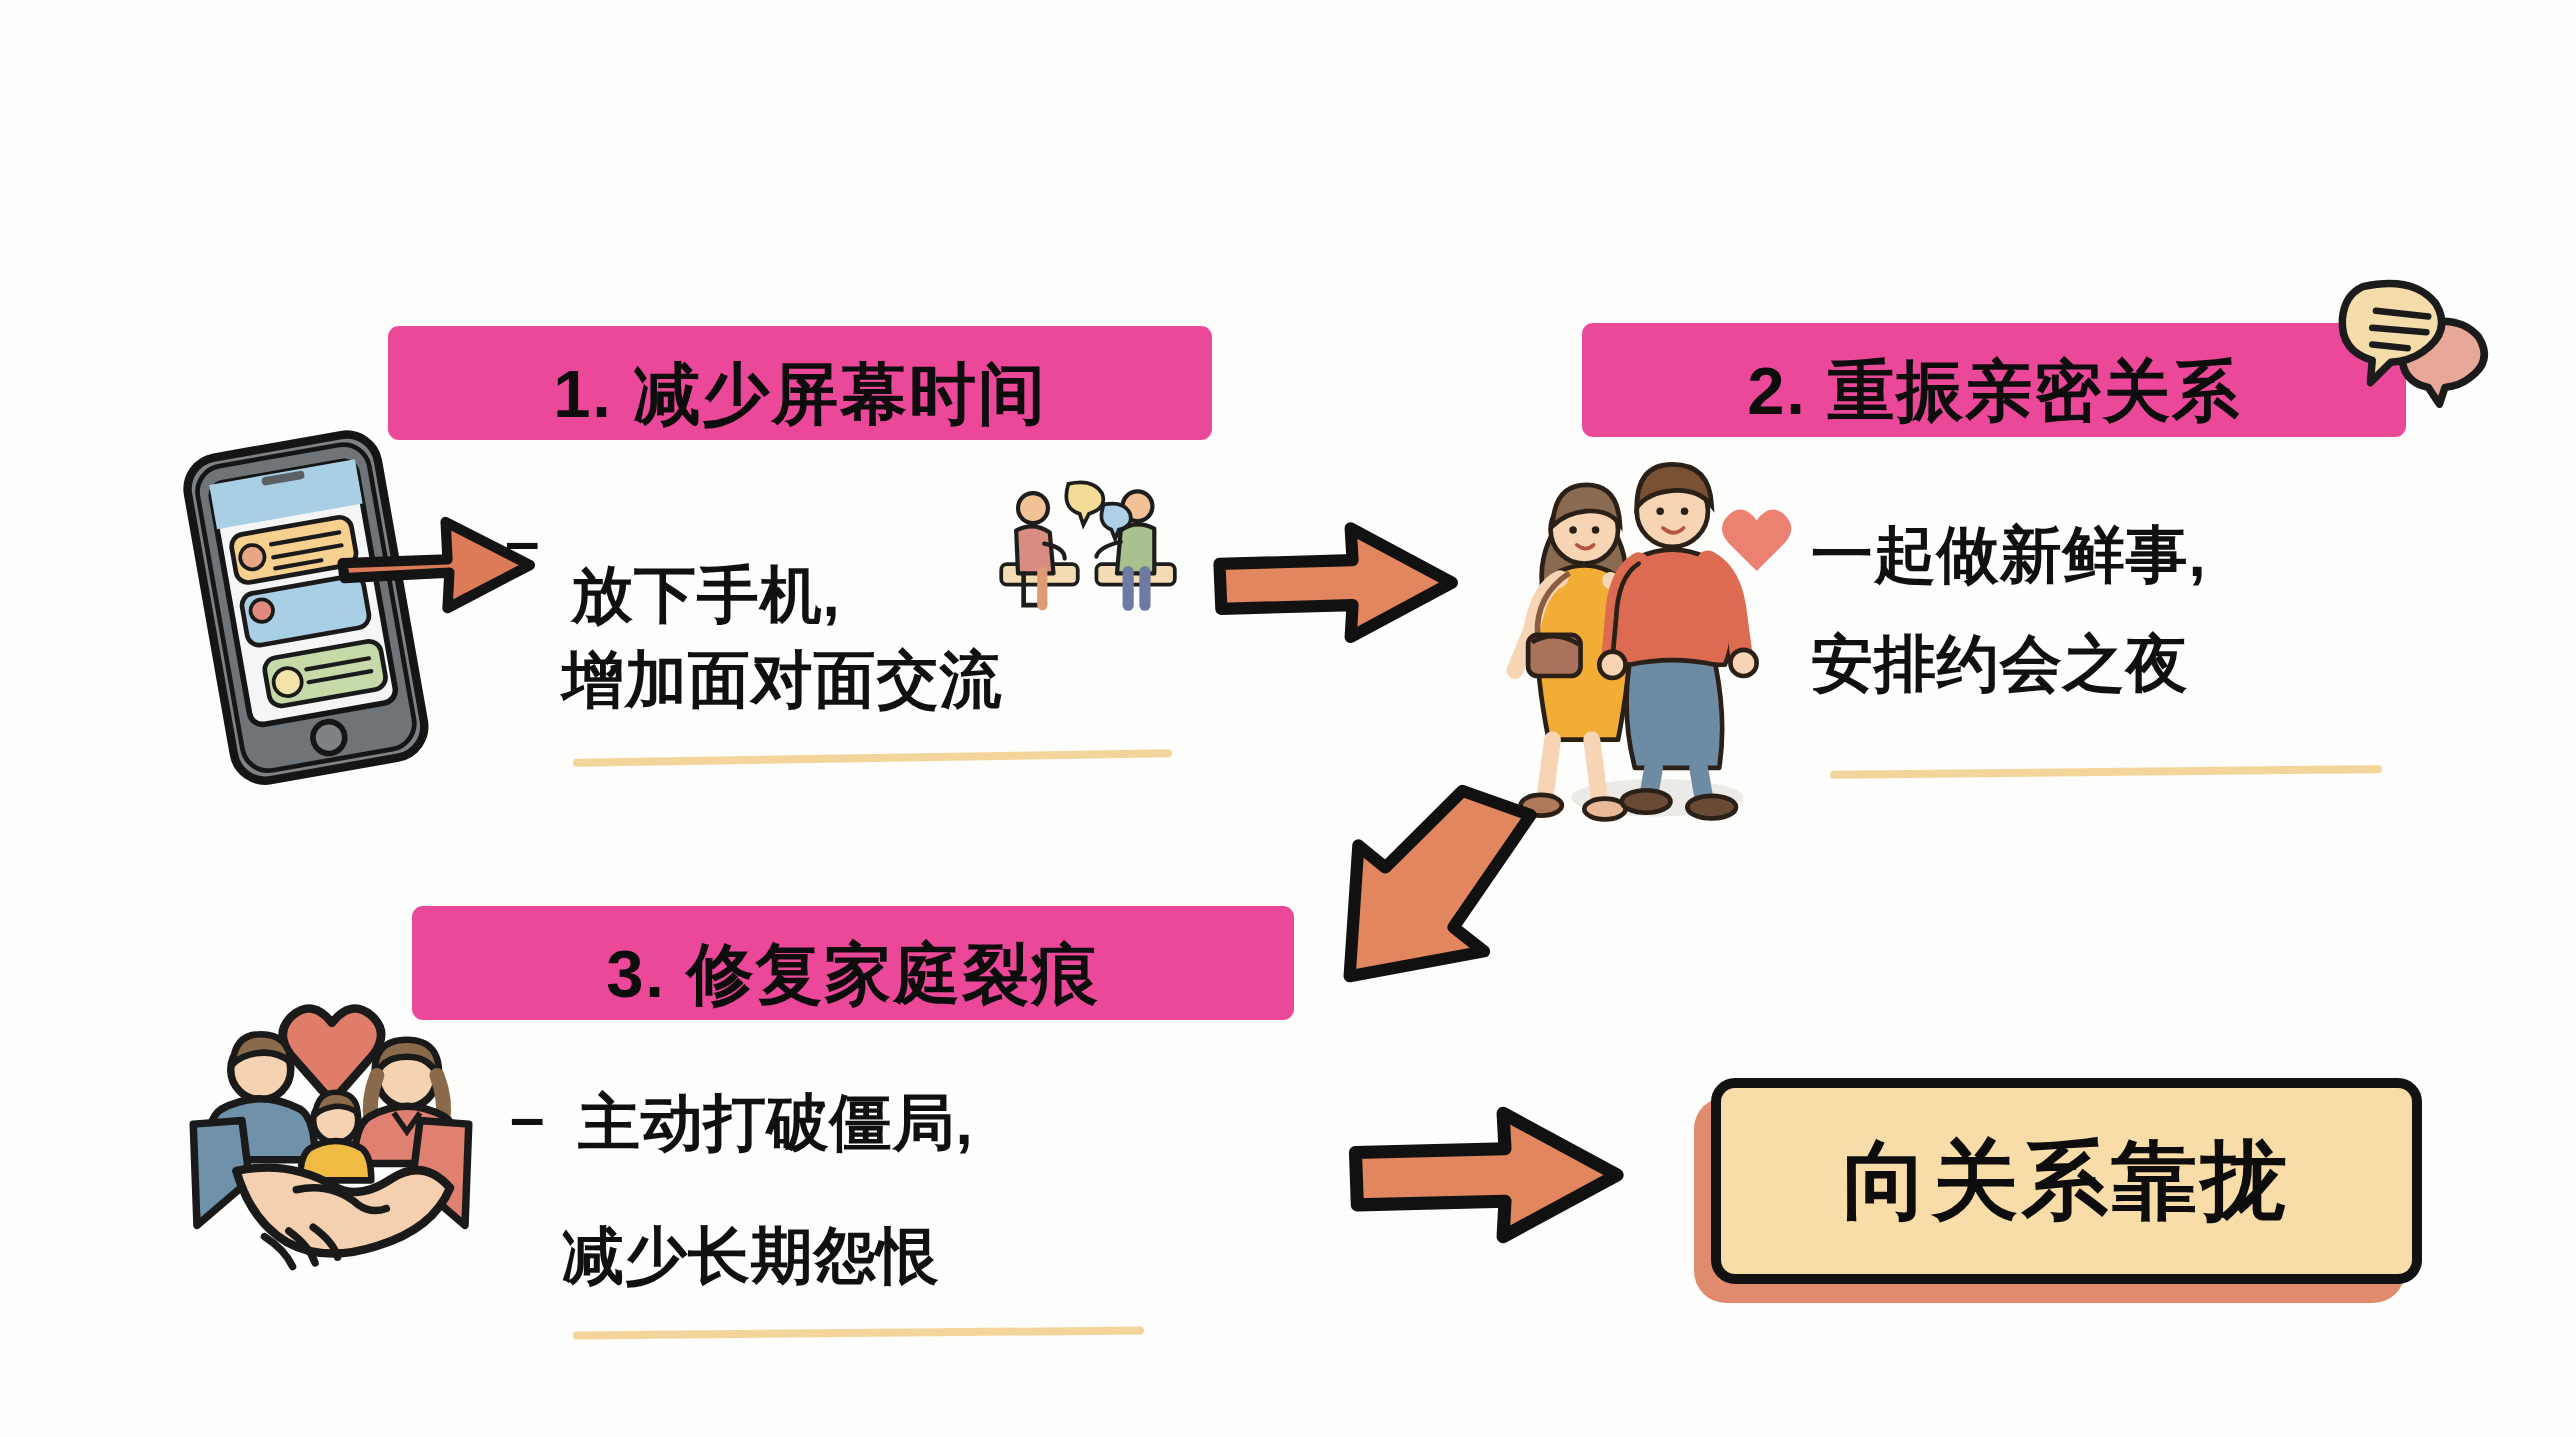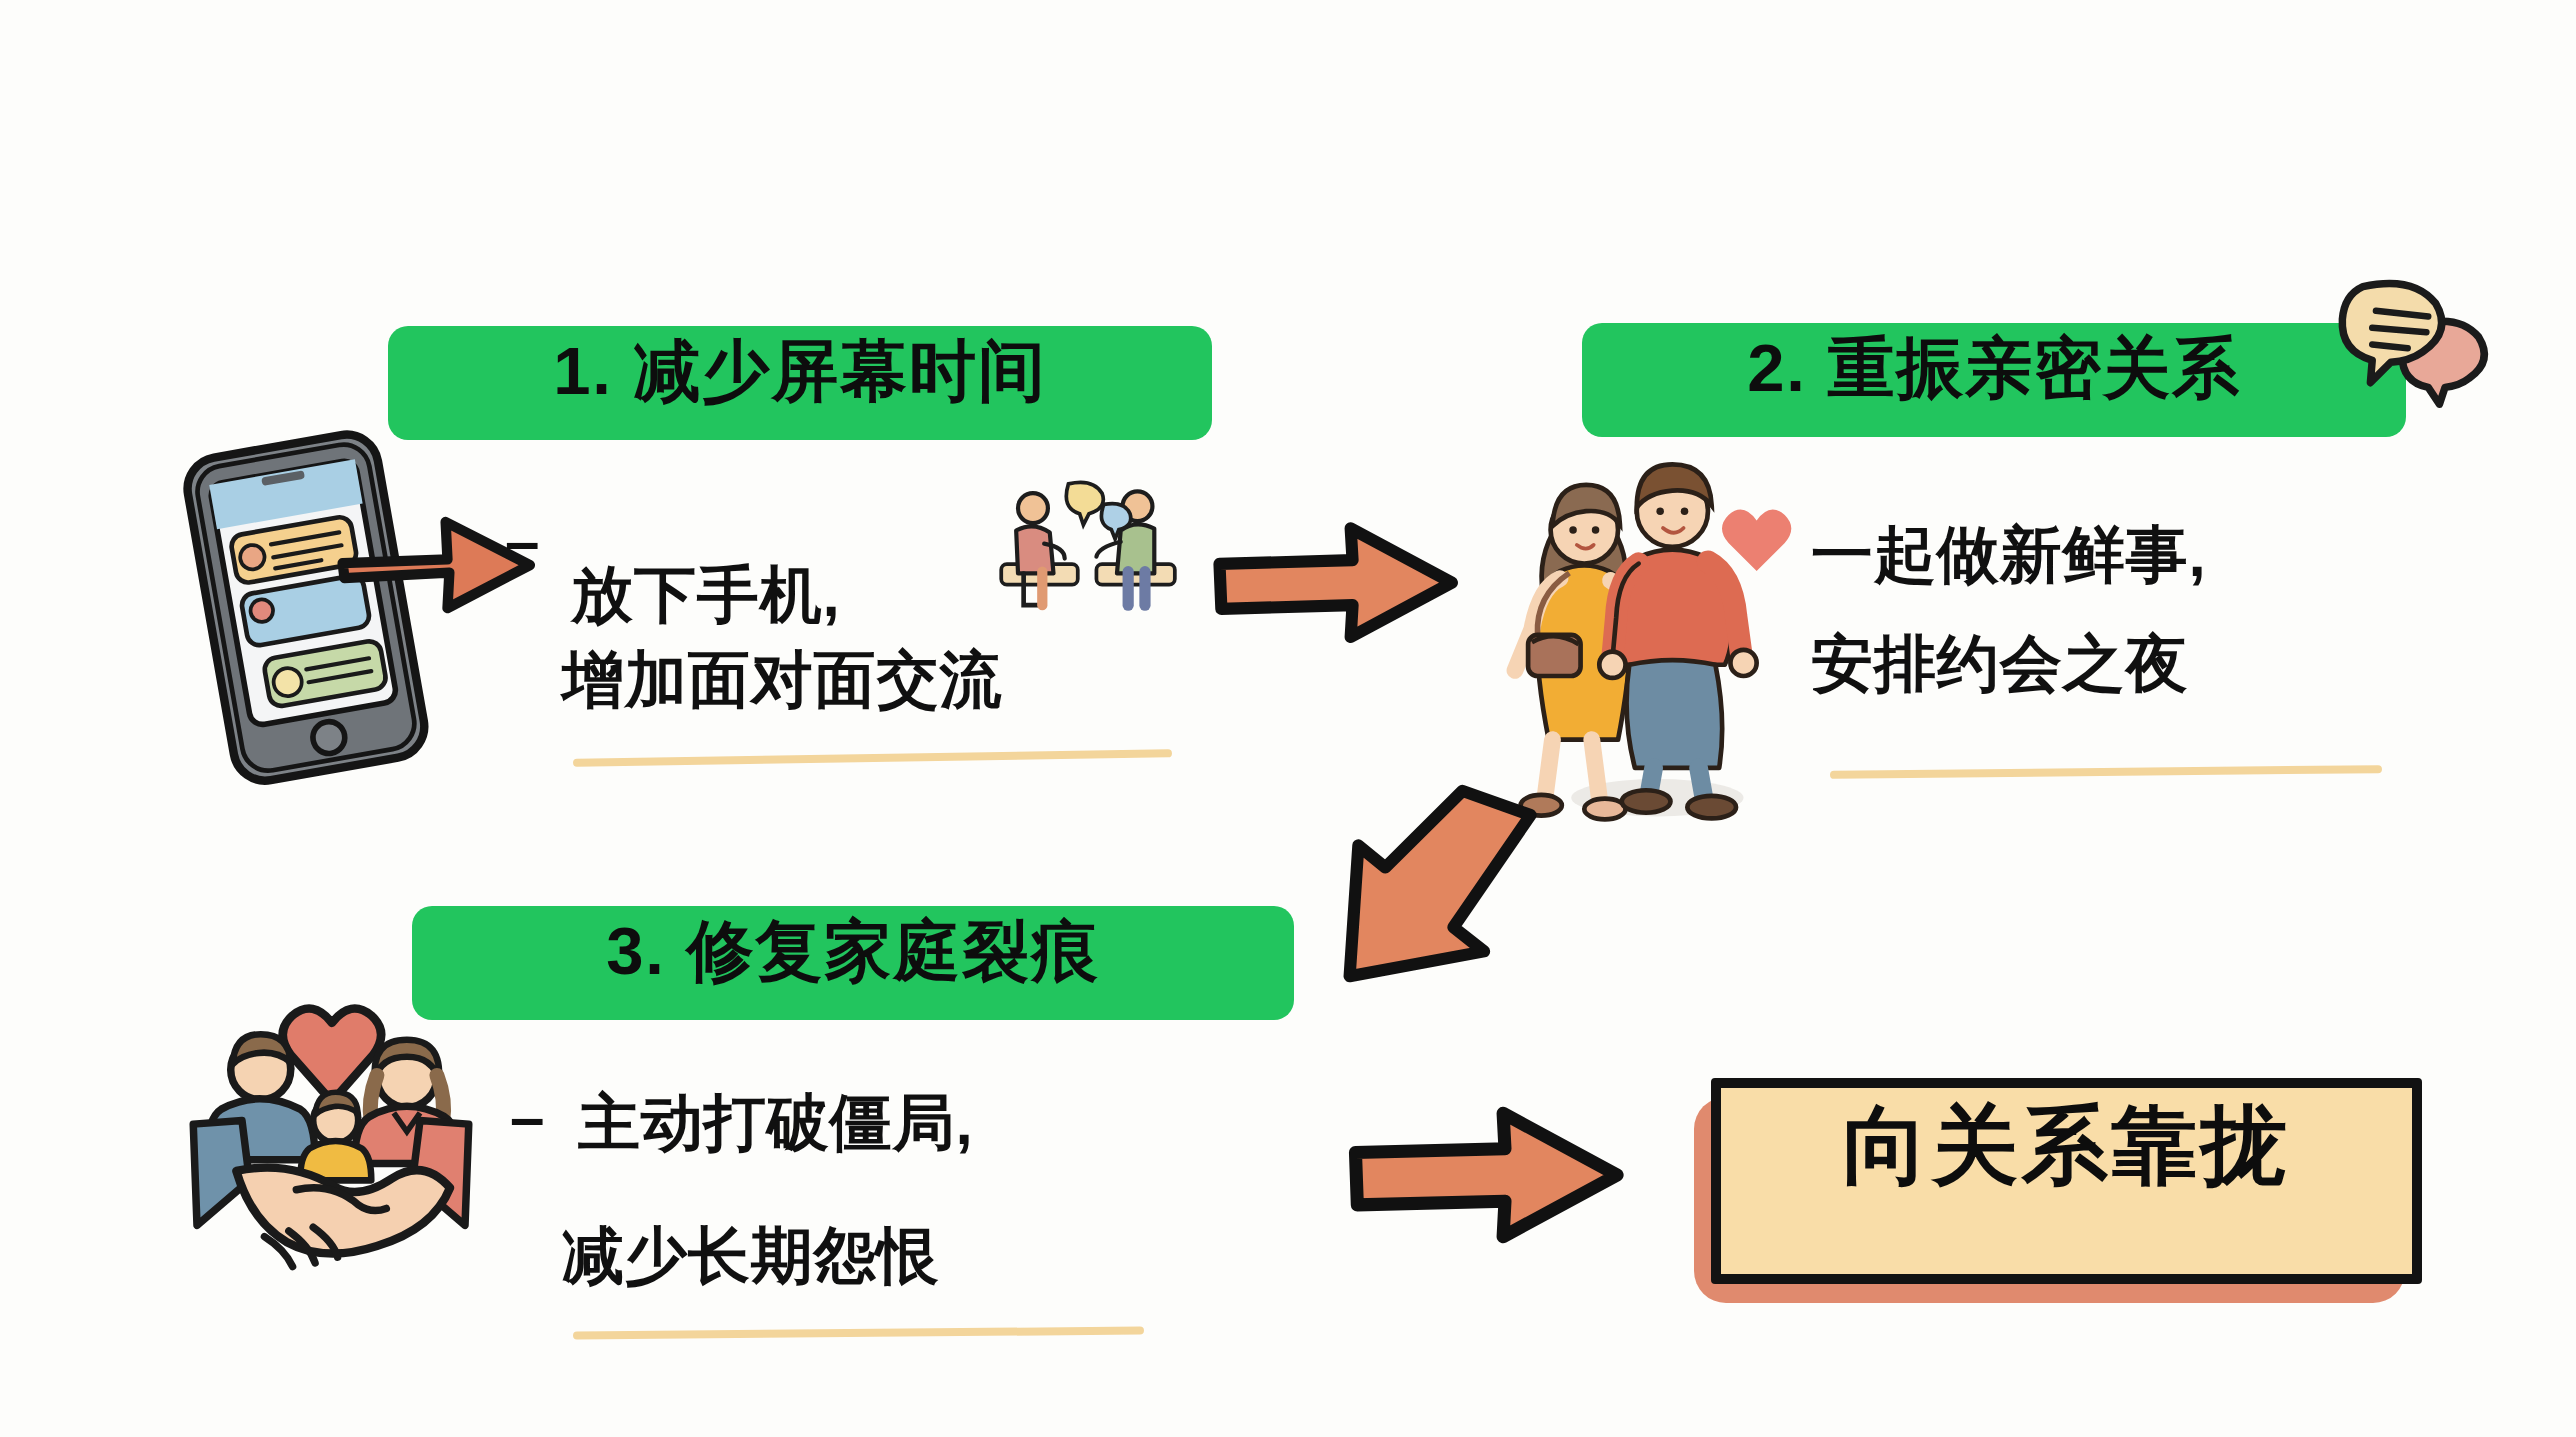--- a/index.html
+++ b/index.html
@@ -47,24 +47,24 @@
     letter-spacing: 0.9px;
     transform: rotate(-0.8deg);
     line-height: 122px;
   }
 
   
   .step { position: absolute; }
 
   .pill {
     position: absolute;
-    background: #22c55e;
-    border-radius: 20px;
+    background: #ec4899;
+    border-radius: 11px;
     display: flex;
-    align-items: flex-start;
+    align-items: flex-end;
     justify-content: center;
     box-sizing: border-box;
   }
   .pill-text {
     font-size: 67px;
     font-weight: 700;
     color: #0d0d0d;
     white-space: nowrap;
     letter-spacing: 1.9px;
   }
@@ -89,23 +89,23 @@
   .outcome-shadow {
     position: absolute;
     background: #e08a6e;
     border-radius: 32px;
   }
   .outcome-box {
     position: absolute;
     background: #f9ddа8;
     background: #f9dda8;
     border: 10.3px solid #121212;
-    border-radius: 4px;
+    border-radius: 24px;
     display: flex;
-    align-items: flex-start;
+    align-items: center;
     justify-content: center;
     box-sizing: border-box;
   }
   .outcome-text {
     font-size: 86px;
     font-weight: 700;
     color: #0d0d0d;
     letter-spacing: 3.7px;
     white-space: nowrap;
   }

